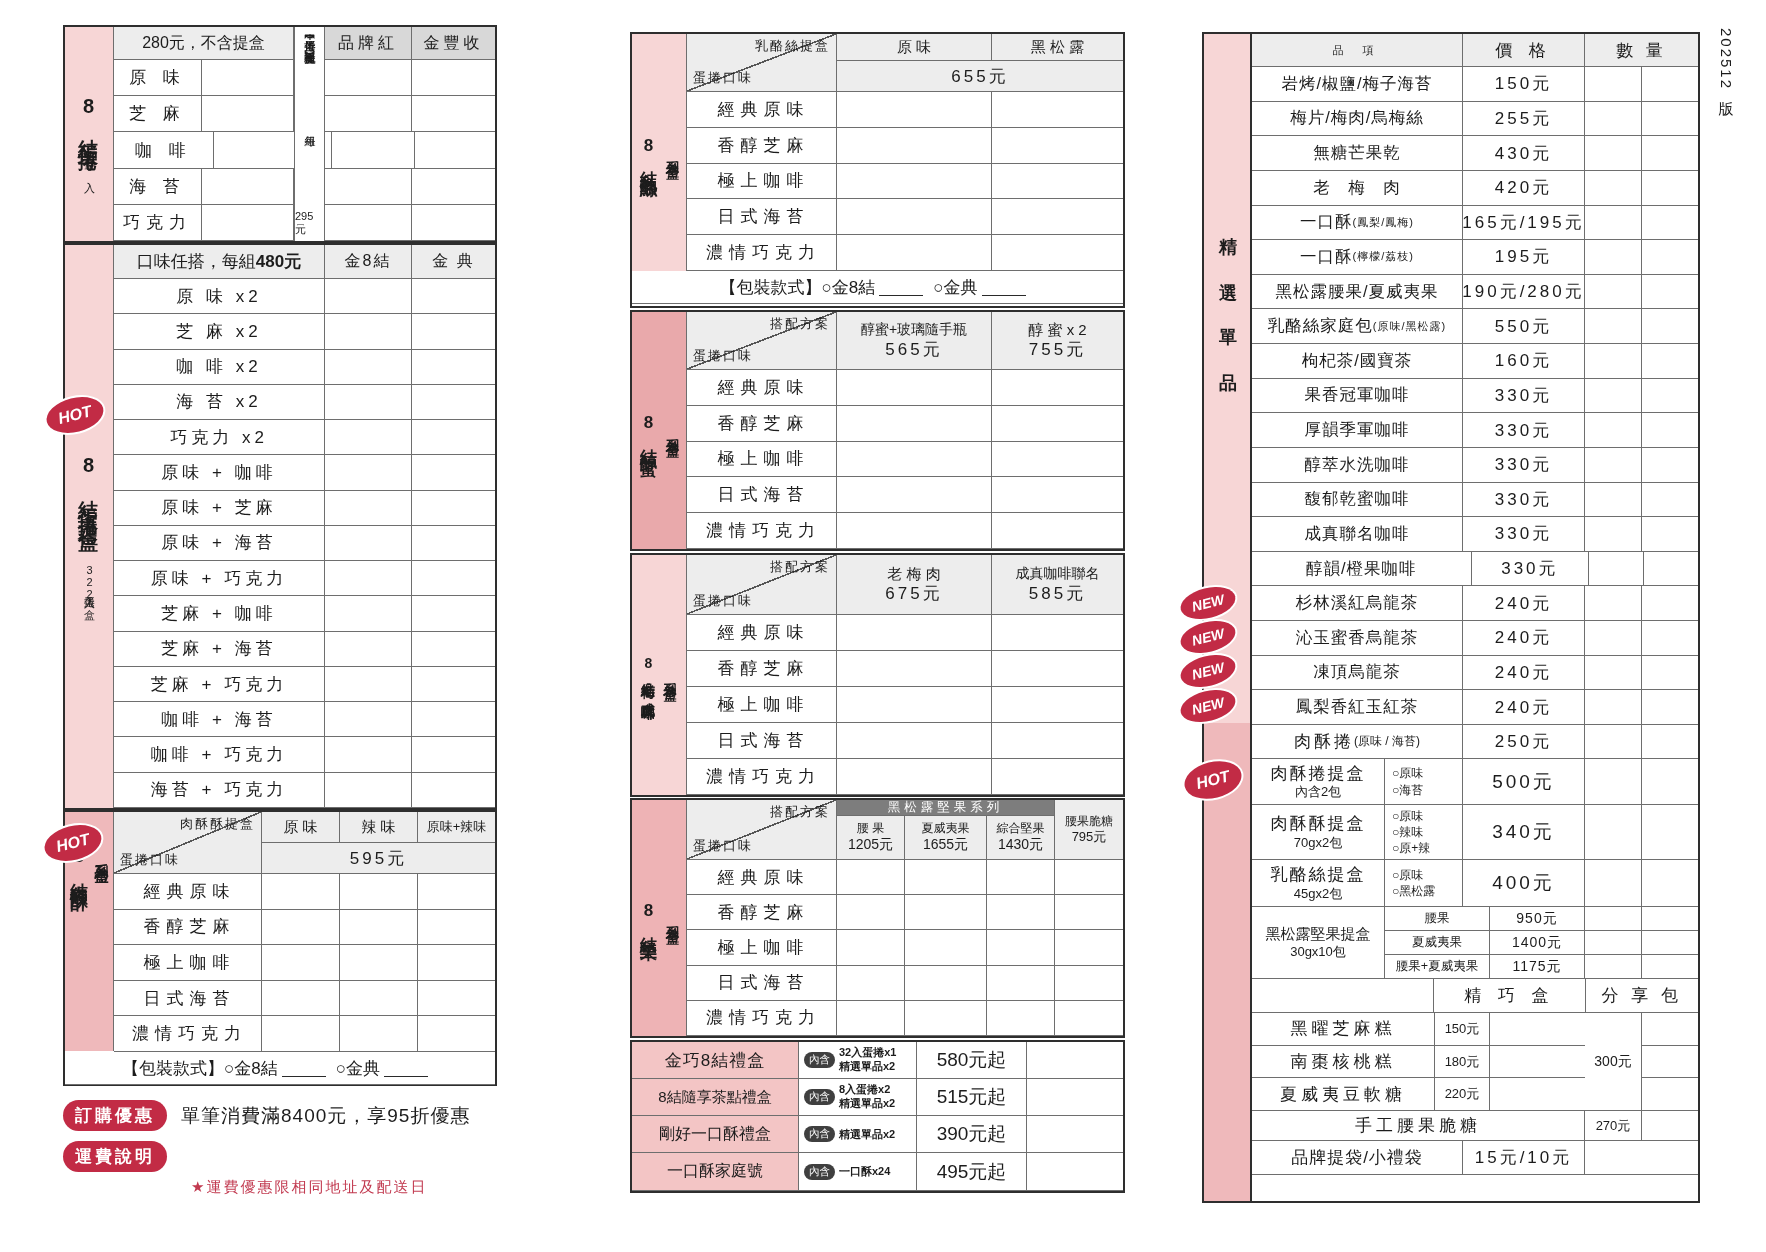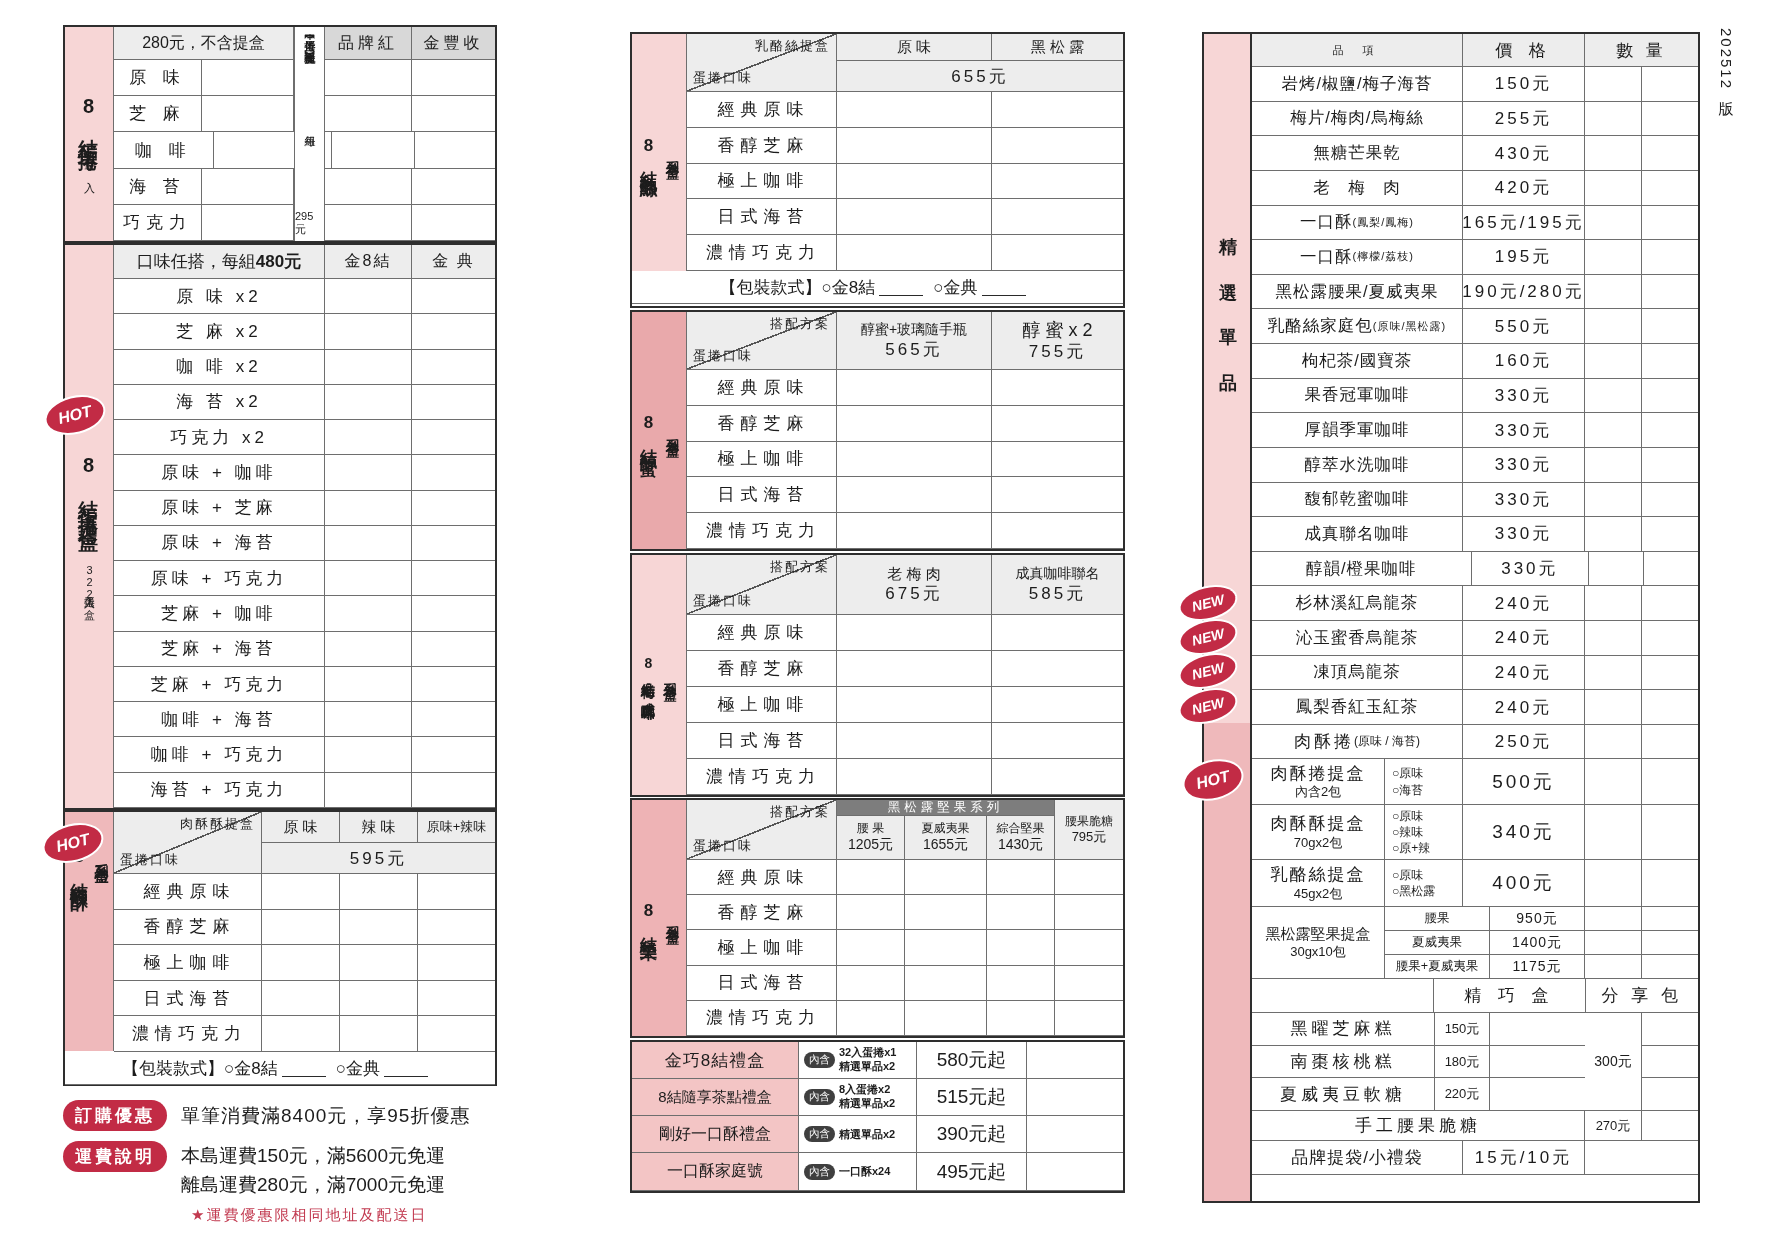--- a/index.html
+++ b/index.html
@@ -260,24 +260,20 @@
     </div>
   </div>
 
   <div style="position:absolute;left:63px;top:1100px;width:450px">
     <div style="display:flex;align-items:center;gap:14px">
       <span class="pill">訂購優惠</span>
       <span style="font-size:19px;letter-spacing:1px">單筆消費滿8400元，享95折優惠</span>
     </div>
     <div style="display:flex;align-items:flex-start;gap:14px;margin-top:10px">
       <span class="pill">運費說明</span>
-      <span style="font-size:19px;line-height:1.55">
-        <span>本島運費150元，滿5600元免運</span><br>
-        <span>離島運費280元，滿7000元免運</span>
-      </span>
     </div>
     <div class="redtx" style="font-size:15px;margin:6px 0 0 128px;letter-spacing:2px">★運費優惠限相同地址及配送日</div>
   </div>
 
   <div class="ebadge" style="left:46px;top:398px;width:58px;height:34px;font-size:16px">HOT</div>
   <div class="ebadge" style="left:44px;top:826px;width:58px;height:34px;font-size:16px">HOT</div>
 
   <div class="sec" style="left:630px;top:32px;width:495px;height:276px">
     <div class="strip" style="width:55px;height:237px;background:#f7d6d6;gap:3px">
       <span class="vt" style="font-weight:bold;font-size:17px;letter-spacing:3px">8結乳酪絲</span>
@@ -345,21 +341,21 @@
     <div class="row" style="margin-left:55px;height:58px">
       <div class="c diag" style="width:150px">
         <span class="dt">搭配方案</span>
         <span class="db">蛋捲口味</span>
       </div>
       <div class="c hd stack" style="width:155px">
         <span style="font-size:14px">醇蜜+玻璃隨手瓶</span>
         <span class="price">565元</span>
       </div>
       <div class="c hd stack last" style="width:131px">
-        <span style="font-size:18px">醇 蜜 x 2</span>
+        <span style="font-size:15px">醇 蜜 x 2</span>
         <span class="price">755元</span>
       </div>
     </div>
     <div class="rowhost" style="margin-left:55px;height:179px">
 
     <div class="row">
         <div class="c lab" style="width:150px">經典原味</div>
         <div class="c" style="width:155px"></div>
         <div class="c last" style="width:131px"></div>
       </div>

